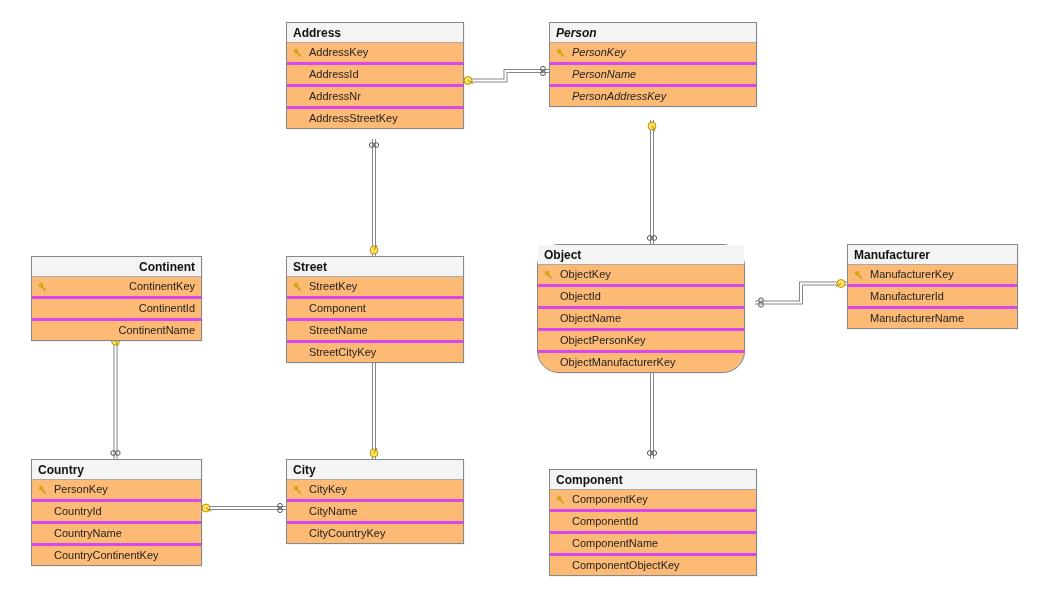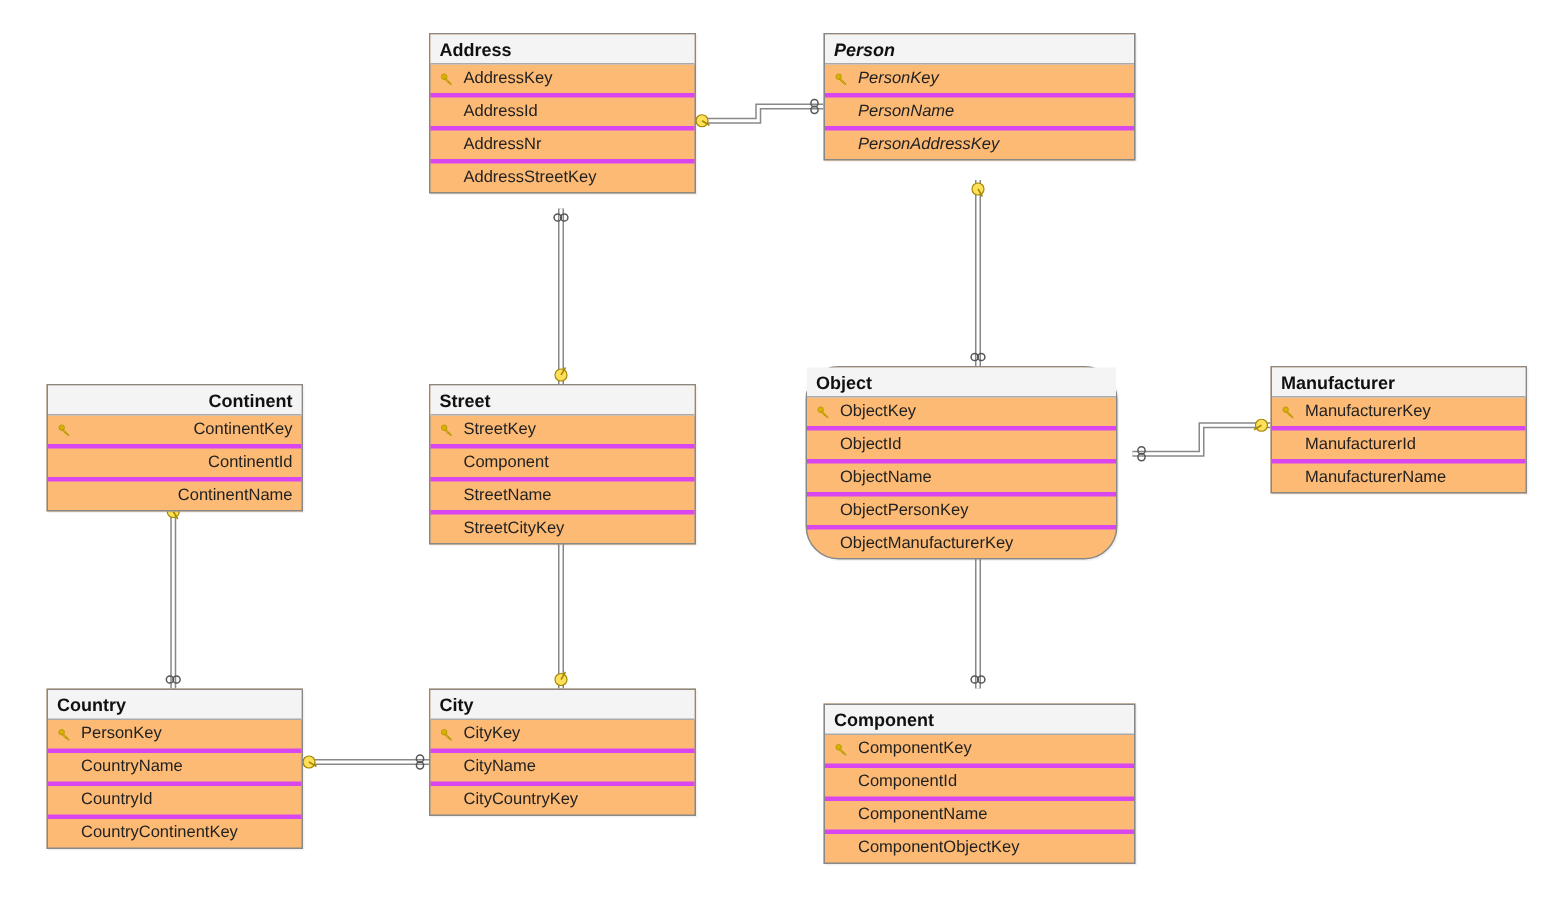--- a/index.html
+++ b/index.html
@@ -321,25 +321,25 @@
                 <rect x="6.5" y="6.5" width="6" height="1.6" transform="rotate(45 6.5 6.5)"></rect>
                 <rect x="10" y="10" width="2" height="1.2" transform="rotate(45 10 10)"></rect>
                 <rect x="11.6" y="11.6" width="2" height="1.2" transform="rotate(45 11.6 11.6)"></rect>
               </g>
             </svg>
           </span>
           <span class="ncol">PersonKey</span>
         </div>
         <div class="row">
           <span class="kcol"></span>
+          <span class="ncol">CountryId</span>
+        </div>
+        <div class="row">
+          <span class="kcol"></span>
           <span class="ncol">CountryName</span>
-        </div>
-        <div class="row">
-          <span class="kcol"></span>
-          <span class="ncol">CountryId</span>
         </div>
         <div class="row">
           <span class="kcol"></span>
           <span class="ncol">CountryContinentKey</span>
         </div>
       </div>
     </div>
     <div class="entity" style="left: 286px; top: 459px; width: 176px;">
       <div class="hdr">City</div>
       <div class="rows">

